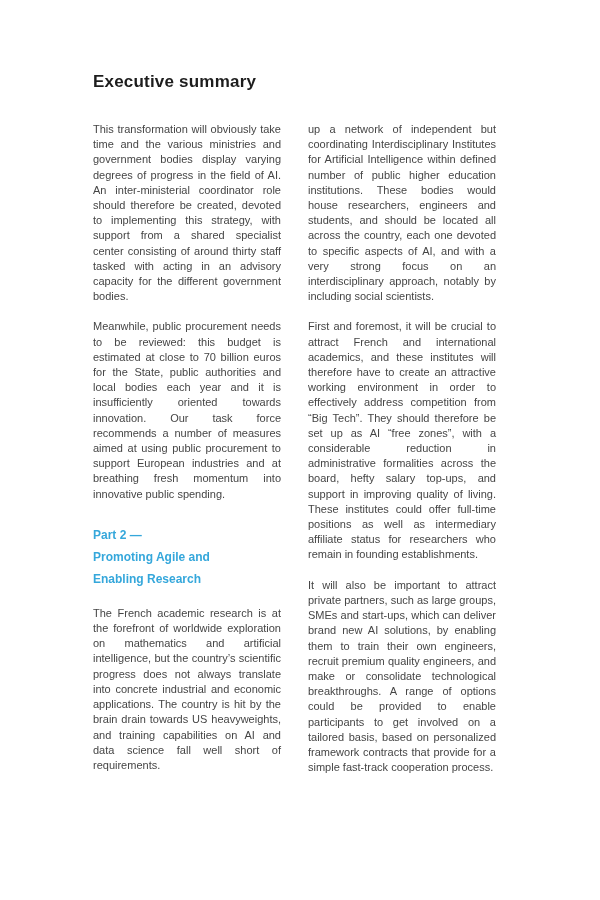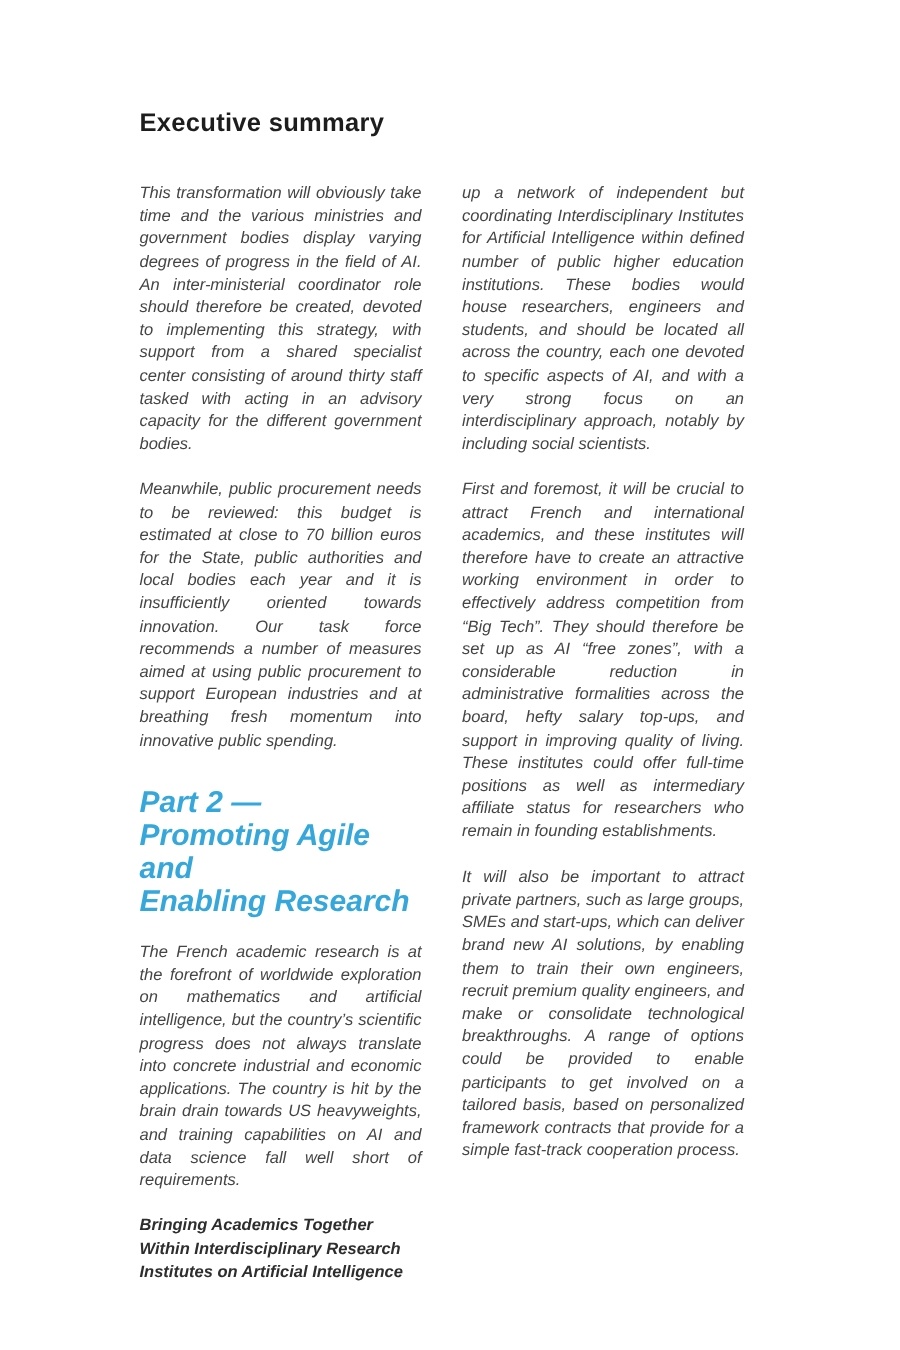--- a/index.html
+++ b/index.html
@@ -23,36 +23,35 @@
     font-size: 17px;
     line-height: 20px;
     font-weight: bold;
     color: #1d1d1d;
     letter-spacing: 0.2px;
   }
   .columns {
     display: flex;
     gap: 27px;
     margin-top: 30px;
-    font-style: italic;
   }
   .col {
     flex: 0 0 188px;
     width: 188px;
   }
   .para {
     margin: 0 0 15px 0;
     font-size: 11px;
     line-height: 15.2px;
     text-align: justify;
     color: var(--text, #454545);
   }
   .section-heading {
     margin: 22px 0 16px 0;
-    font-size: 20px;
+    font-size: 12px;
     line-height: 22px;
     font-weight: bold;
     color: var(--accent, #35a7db);
     white-space: pre-line;
   }
   .subheading {
     margin: 4px 0 12px 0;
     font-size: 11px;
     line-height: 15.5px;
     font-weight: bold;
@@ -68,23 +67,20 @@
 
   <div class="columns">
 
     <div class="col">
       <p class="para">This transformation will obviously take time and the various ministries and government bodies display varying degrees of progress in the field of AI. An inter-ministerial coordinator role should therefore be created, devoted to implementing this strategy, with support from a shared specialist center consisting of around thirty staff tasked with acting in an advisory capacity for the different government bodies.</p>
       <p class="para">Meanwhile, public procurement needs to be reviewed: this budget is estimated at close to 70 billion euros for the State, public authorities and local bodies each year and it is insufficiently oriented towards innovation. Our task force recommends a number of measures aimed at using public procurement to support European industries and at breathing fresh momentum into innovative public spending.</p>
       <h2 class="section-heading">Part 2 —
 Promoting Agile and
 Enabling Research</h2>
       <p class="para">The French academic research is at the forefront of worldwide exploration on mathematics and artificial intelligence, but the country’s scientific progress does not always translate into concrete industrial and economic applications. The country is hit by the brain drain towards US heavyweights, and training capabilities on AI and data science fall well short of requirements.</p>
-      <h3 class="subheading">Bringing Academics Together
-Within Interdisciplinary Research
-Institutes on Artificial Intelligence</h3>
     </div>
 
     <div class="col">
       <p class="para">up a network of independent but coordinating Interdisciplinary Institutes for Artificial Intelligence within defined number of public higher education institutions. These bodies would house researchers, engineers and students, and should be located all across the country, each one devoted to specific aspects of AI, and with a very strong focus on an interdisciplinary approach, notably by including social scientists.</p>
       <p class="para">First and foremost, it will be crucial to attract French and international academics, and these institutes will therefore have to create an attractive working environment in order to effectively address competition from “Big Tech”. They should therefore be set up as AI “free zones”, with a considerable reduction in administrative formalities across the board, hefty salary top-ups, and support in improving quality of living. These institutes could offer full-time positions as well as intermediary affiliate status for researchers who remain in founding establishments.</p>
       <p class="para">It will also be important to attract private partners, such as large groups, SMEs and start-ups, which can deliver brand new AI solutions, by enabling them to train their own engineers, recruit premium quality engineers, and make or consolidate technological breakthroughs. A range of options could be provided to enable participants to get involved on a tailored basis, based on personalized framework contracts that provide for a simple fast-track cooperation process.</p>
     </div>
 
   </div>
 </div>

